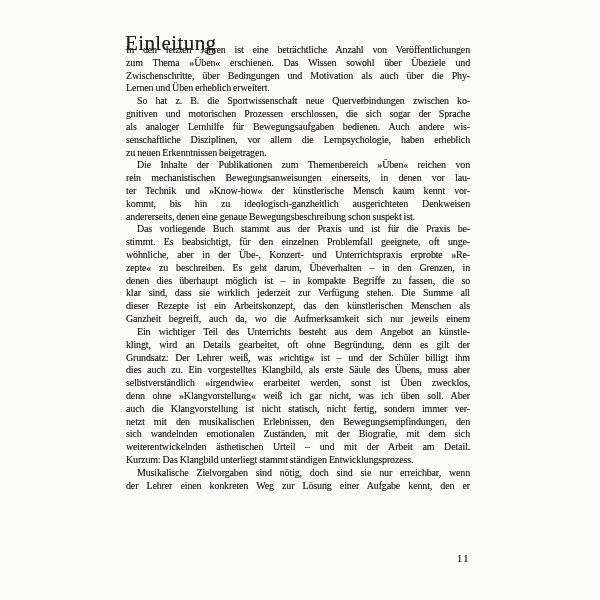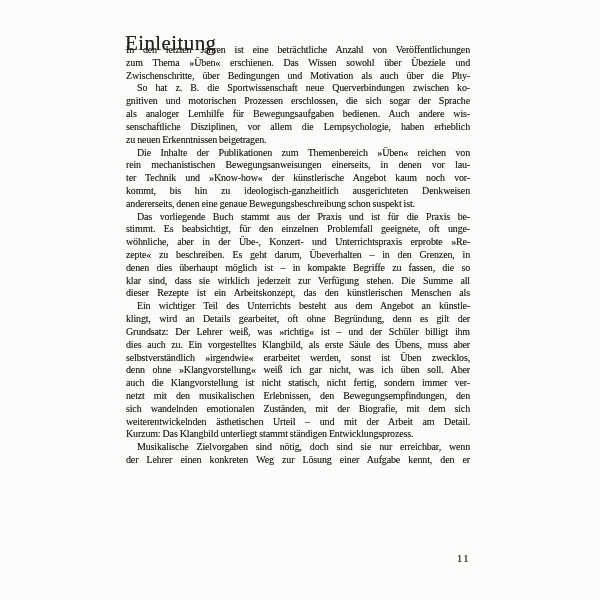--- a/index.html
+++ b/index.html
@@ -73,37 +73,39 @@
 </head>
 <body>
 
 <div class="page">
   <h1 class="title">Einleitung</h1>
 
   <div class="text-block">
       <div class="line">In den letzten Jahren ist eine beträchtliche Anzahl von Veröffentlichungen</div>
       <div class="line">zum Thema »Üben« erschienen. Das Wissen sowohl über Übeziele und</div>
       <div class="line">Zwischenschritte, über Bedingungen und Motivation als auch über die Phy-</div>
+      <div class="line last">Lernen und Üben erheblich erweitert.</div>
       <div class="line indent">So hat z. B. die Sportwissenschaft neue Querverbindungen zwischen ko-</div>
       <div class="line">gnitiven und motorischen Prozessen erschlossen, die sich sogar der Sprache</div>
       <div class="line">als analoger Lernhilfe für Bewegungsaufgaben bedienen. Auch andere wis-</div>
       <div class="line">senschaftliche Disziplinen, vor allem die Lernpsychologie, haben erheblich</div>
       <div class="line last">zu neuen Erkenntnissen beigetragen.</div>
       <div class="line indent">Die Inhalte der Publikationen zum Themenbereich »Üben« reichen von</div>
       <div class="line">rein mechanistischen Bewegungsanweisungen einerseits, in denen vor lau-</div>
-      <div class="line">ter Technik und »Know-how« der künstlerische Angebot kaum noch vor-</div>
+      <div class="line">ter Technik und »Know-how« der künstlerische Mensch kaum kennt vor-</div>
       <div class="line">kommt, bis hin zu ideologisch-ganzheitlich ausgerichteten Denkweisen</div>
       <div class="line last">andererseits, denen eine genaue Bewegungsbeschreibung schon suspekt ist.</div>
       <div class="line indent">Das vorliegende Buch stammt aus der Praxis und ist für die Praxis be-</div>
       <div class="line">stimmt. Es beabsichtigt, für den einzelnen Problemfall geeignete, oft unge-</div>
       <div class="line">wöhnliche, aber in der Übe-, Konzert- und Unterrichtspraxis erprobte »Re-</div>
       <div class="line">zepte« zu beschreiben. Es geht darum, Übeverhalten – in den Grenzen, in</div>
       <div class="line">denen dies überhaupt möglich ist – in kompakte Begriffe zu fassen, die so</div>
       <div class="line">klar sind, dass sie wirklich jederzeit zur Verfügung stehen. Die Summe all</div>
       <div class="line">dieser Rezepte ist ein Arbeitskonzept, das den künstlerischen Menschen als</div>
+      <div class="line">Ganzheit begreift, auch da, wo die Aufmerksamkeit sich nur jeweils einem</div>
       <div class="line indent">Ein wichtiger Teil des Unterrichts besteht aus dem Angebot an künstle-</div>
       <div class="line">klingt, wird an Details gearbeitet, oft ohne Begründung, denn es gilt der</div>
       <div class="line">Grundsatz: Der Lehrer weiß, was »richtig« ist – und der Schüler billigt ihm</div>
       <div class="line">dies auch zu. Ein vorgestelltes Klangbild, als erste Säule des Übens, muss aber</div>
       <div class="line">selbstverständlich »irgendwie« erarbeitet werden, sonst ist Üben zwecklos,</div>
       <div class="line">denn ohne »Klangvorstellung« weiß ich gar nicht, was ich üben soll. Aber</div>
       <div class="line">auch die Klangvorstellung ist nicht statisch, nicht fertig, sondern immer ver-</div>
       <div class="line">netzt mit den musikalischen Erlebnissen, den Bewegungsempfindungen, den</div>
       <div class="line">sich wandelnden emotionalen Zuständen, mit der Biografie, mit dem sich</div>
       <div class="line">weiterentwickelnden ästhetischen Urteil – und mit der Arbeit am Detail.</div>

